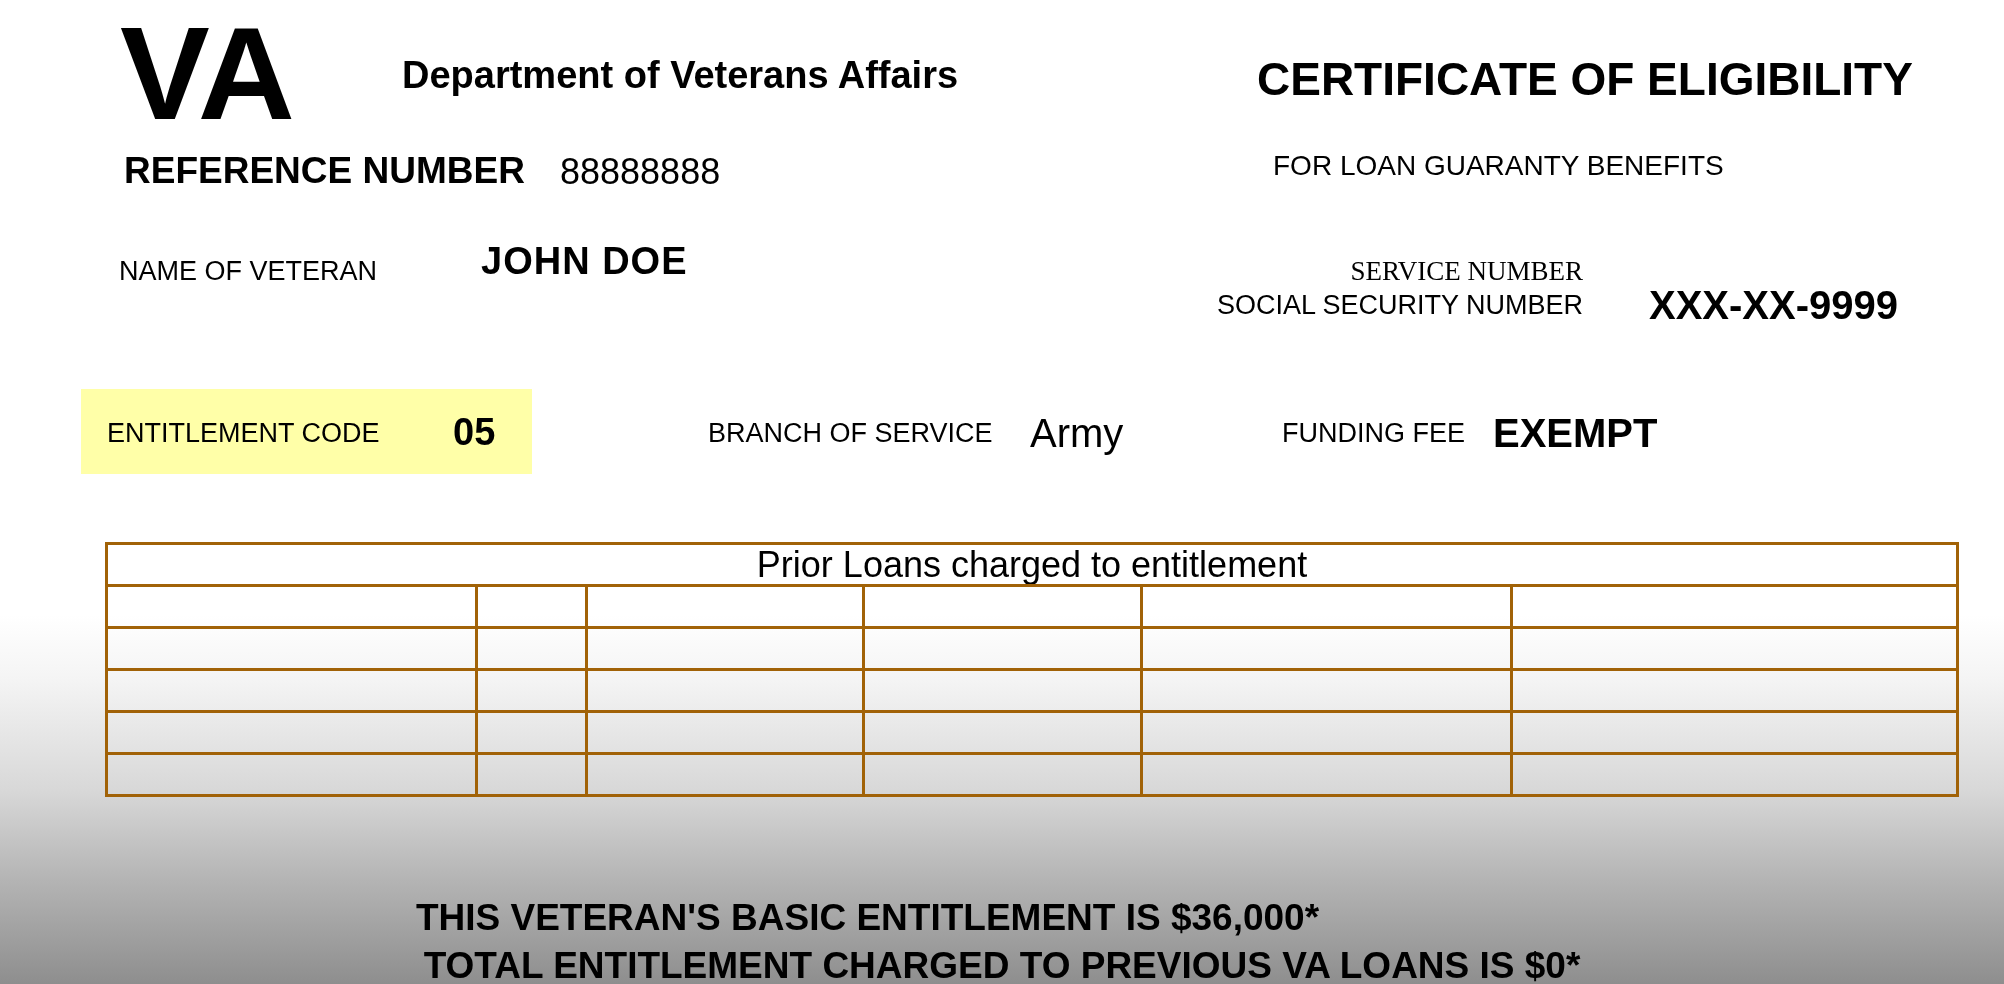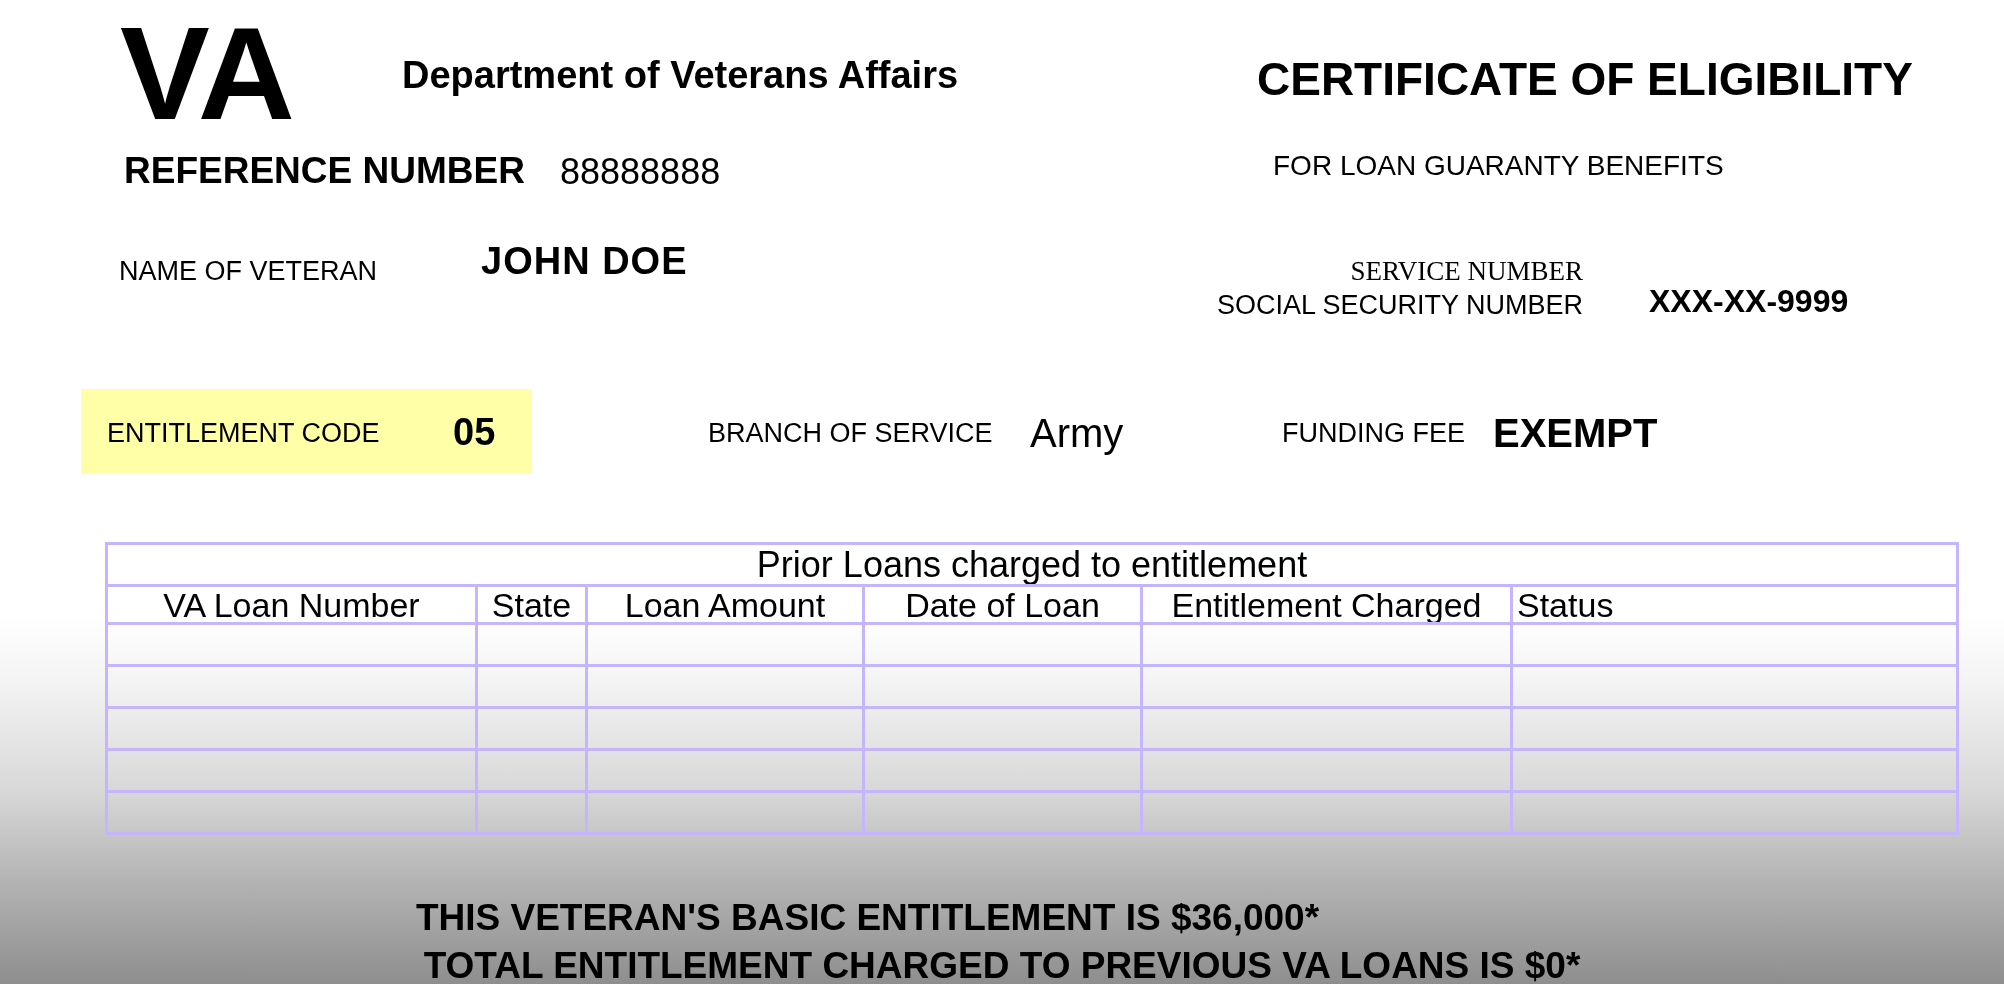--- a/index.html
+++ b/index.html
@@ -20,42 +20,42 @@
     .ref-value { left: 560px; top: 151px; font-size: 36px; }
 
     .cert-title { left: 1257px; top: 52px; font-size: 46px; font-weight: bold; }
     .cert-sub { left: 1273px; top: 150px; font-size: 28px; }
 
     .name-label { left: 110px; top: 256px; font-size: 27px; margin-left: 9px; }
     .name-value { left: 481px; top: 240px; font-size: 38px; font-weight: bold; letter-spacing: 1px; }
 
     .svc-label { right: 421px; top: 256px; font-size: 27px; text-align: right; font-family: Liberation Serif, serif; }
     .ssn-label { right: 421px; top: 290px; font-size: 27px; text-align: right; }
-    .ssn-value { left: 1649px; top: 283px; font-size: 32px; font-weight: bold; }
+    .ssn-value { left: 1649px; top: 283px; font-size: 40px; font-weight: bold; }
 
     .ent-box { left: 81px; top: 389px; width: 451px; height: 85px; background: #ffffa8; }
     .ent-label { left: 107px; top: 418px; font-size: 27px; text-align: center; }
     .ent-value { left: 453px; top: 411px; font-size: 38px; font-weight: bold; }
 
     .branch-label { left: 708px; top: 418px; font-size: 27px; }
     .branch-value { left: 1030px; top: 411px; font-size: 40px; font-weight: normal; text-align: center; }
     .fee-label { left: 1282px; top: 418px; font-size: 27px; }
     .fee-value { left: 1493px; top: 411px; font-size: 40px; font-weight: bold; }
 
     table.loans {
       position: absolute;
       left: 105px;
       top: 542px;
       width: 1851px;
       border-collapse: collapse;
       table-layout: fixed;
       border: 3px solid #000;
     }
     table.loans td, table.loans th {
-      border: 3px solid #c4b5fd;
+      border: 3px solid #a16207;
       padding: 0;
       font-weight: normal;
       font-size: 34px;
       line-height: 1;
       overflow: hidden;
     }
     table.loans tr.title-row td { height: 39px; text-align: center; font-size: 36px; }
     table.loans tr.header-row th { height: 35px; text-align: center; }
     table.loans tr.header-row th.left { text-align: left; padding-left: 4px; }
     table.loans tr.data-row td { height: 39px; background: transparent; }
@@ -96,28 +96,20 @@
     <col style="width:110px">
     <col style="width:277px">
     <col style="width:278px">
     <col style="width:370px">
     <col style="width:446px">
   </colgroup>
   <tbody>
       <tr class="title-row">
     <td colspan="6">Prior Loans charged to entitlement</td>
   </tr>
-  <tr class="header-row">
-    <th>VA Loan Number</th>
-    <th>State</th>
-    <th>Loan Amount</th>
-    <th>Date of Loan</th>
-    <th>Entitlement Charged</th>
-    <th class="left">Status</th>
-  </tr>
   <tr class="data-row">
     <td></td>
     <td></td>
     <td></td>
     <td></td>
     <td></td>
     <td></td>
   </tr>
   <tr class="data-row">
     <td></td>

